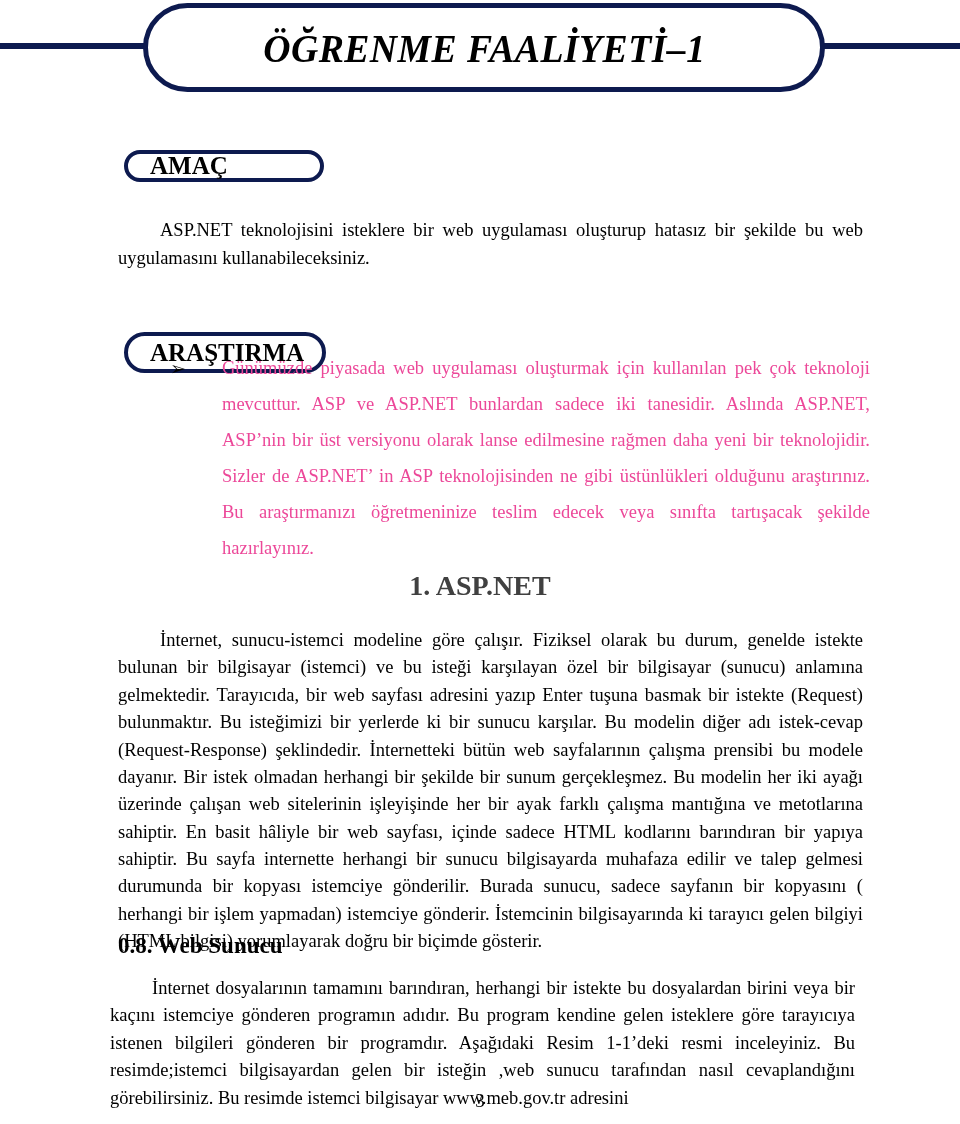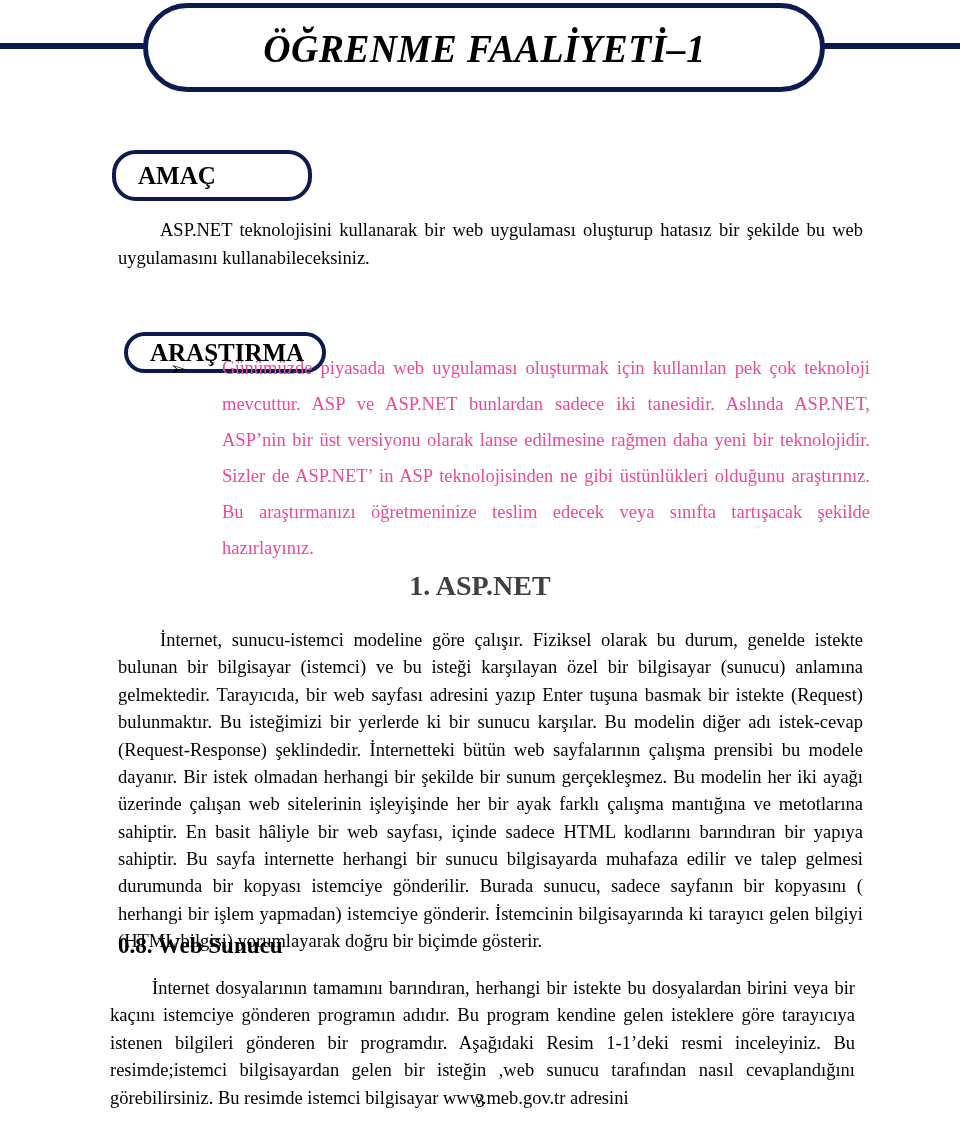--- a/index.html
+++ b/index.html
@@ -77,24 +77,24 @@
     align-items: center;
   }
   .label-pill .label-text {
     font-weight: bold;
     font-size: 25px;
     padding-left: 22px;
     white-space: nowrap;
     color: #000000;
   }
   #pill-amac {
-    left: 112px;
+    left: 124px;
     top: 150px;
     width: 200px;
-    height: 51px;
+    height: 32px;
   }
   #pill-arastirma {
     left: 124px;
     top: 294px;
     width: 202px;
     height: 41px;
     margin-top: 38px;
   }
 
   
@@ -191,21 +191,21 @@
   <div class="banner">
     <div class="banner-rule"></div>
     <div class="banner-pill">
       <div class="banner-title">ÖĞRENME FAALİYETİ–1</div>
     </div>
   </div>
 
   <div class="label-pill" id="pill-amac">
     <span class="label-text">AMAÇ</span>
   </div>
-  <div class="para indent" id="para-amac">ASP.NET teknolojisini kullanarak bir web uygulaması oluşturup hatasız bir şekilde bu web uygulamasını kullanabileceksiniz.</div>
+  <div class="para indent" id="para-amac">ASP.NET teknolojisini isteklere bir web uygulaması oluşturup hatasız bir şekilde bu web uygulamasını kullanabileceksiniz.</div>
 
   <div class="label-pill" id="pill-arastirma">
     <span class="label-text">ARAŞTIRMA</span>
   </div>
   <div class="bullet-block">
     <span class="bullet-glyph">➢</span>
     <span class="bullet-text">Günümüzde piyasada web uygulaması oluşturmak için kullanılan pek çok teknoloji mevcuttur. ASP ve ASP.NET bunlardan sadece iki tanesidir. Aslında ASP.NET, ASP’nin bir üst versiyonu olarak lanse edilmesine rağmen daha yeni bir teknolojidir. Sizler de ASP.NET’ in ASP teknolojisinden ne gibi üstünlükleri olduğunu araştırınız. Bu araştırmanızı öğretmeninize teslim edecek veya sınıfta tartışacak şekilde hazırlayınız.</span>
   </div>
 
   <div class="heading-1">1. ASP.NET</div>

